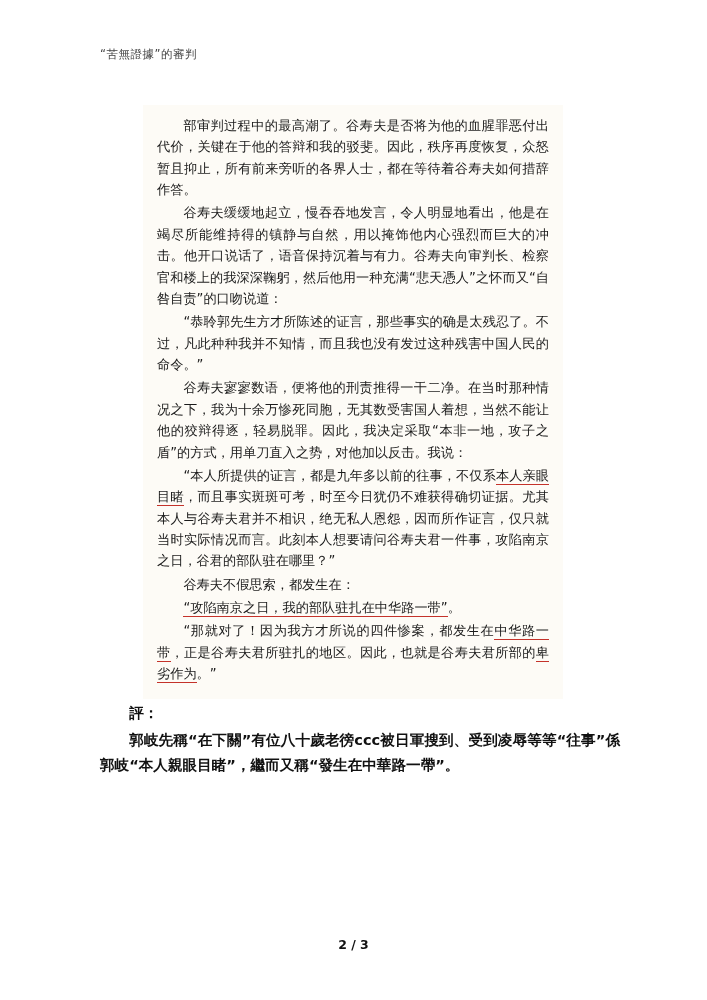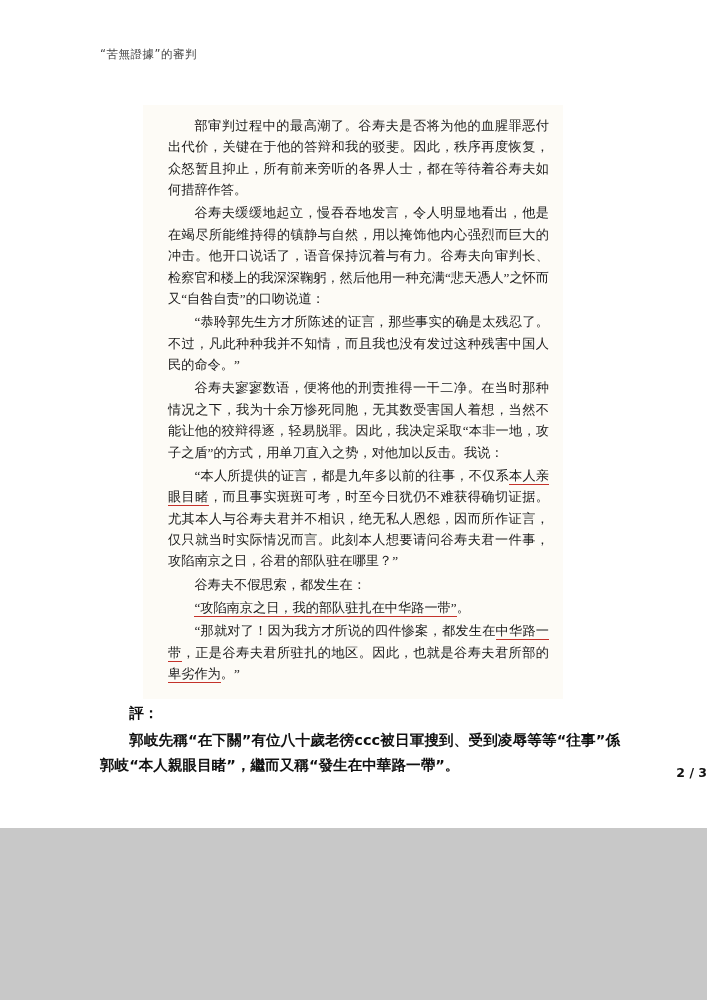--- a/index.html
+++ b/index.html
@@ -6,21 +6,21 @@
     margin: 0;
     padding: 0;
     background: #c8c8c8;
   }
   body {
     font-family: "DejaVu Sans", sans-serif;
   }
   .page {
     position: relative;
     width: 707px;
-    height: 828px;
+    height: 1000px;
     background: #ffffff;
     margin: 0 auto;
     overflow: hidden;
     box-sizing: border-box;
   }
   .header-line {
     position: absolute;
     top: 47px;
     left: 100px;
     font-size: 11.5px;
@@ -38,23 +38,22 @@
     background: #fdfbf6;
     padding: 10px 14px 12px 14px;
     box-sizing: border-box;
     font-size: 13.2px;
     line-height: 1.62;
     color: #1a1a1a;
     text-align: justify;
     font-family: "DejaVu Sans", sans-serif;
   }
   .quote-block p {
-    margin: 0 0 0.15em 11px;
+    margin: 0 0 0.15em 0;
     text-indent: 0;
-    font-family: Liberation Serif, serif;
   }
   .quote-block p.ind {
     text-indent: 2em;
   }
   .u-red {
     border-bottom: 1.4px solid #c4322a;
     padding-bottom: 1px;
   }
 
   
@@ -78,21 +77,21 @@
   }
   .comment p.ind-half {
     text-indent: 1em;
   }
 
   .page-number {
     position: absolute;
     bottom: 48px;
     left: 0;
     width: 100%;
-    text-align: right;
+    text-align: center;
     font-size: 12.5px;
     font-weight: bold;
     color: #111111;
     font-family: "DejaVu Sans", sans-serif;
   }
 </style>
 </head>
 <body>
 
 <div class="page">

